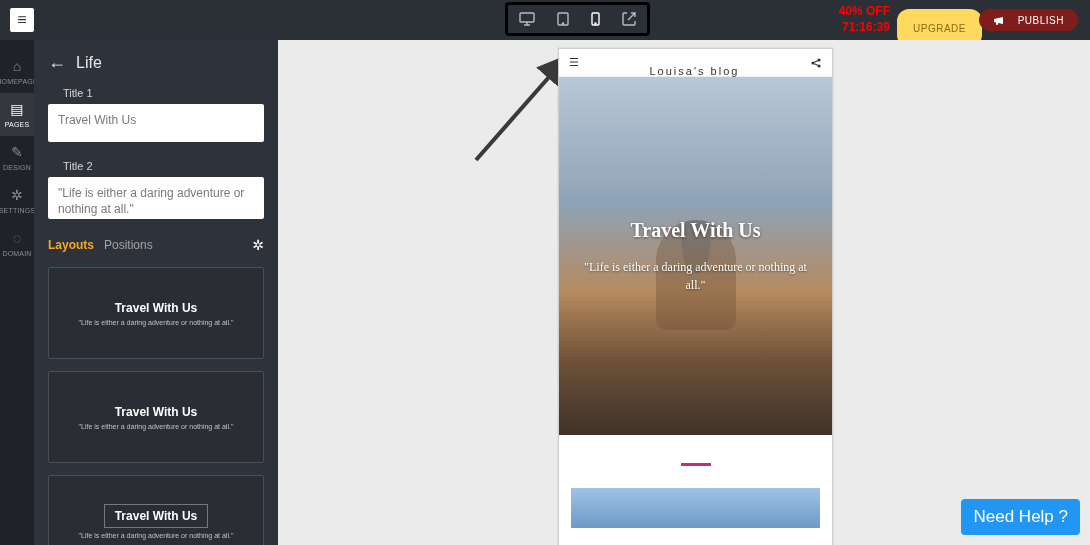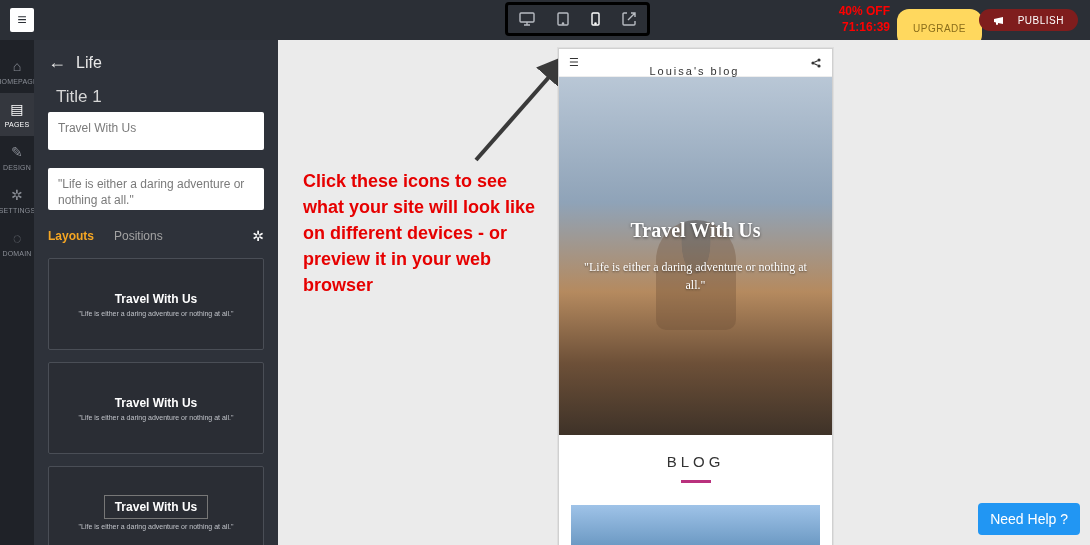--- a/index.html
+++ b/index.html
@@ -17,26 +17,26 @@
 
 .rail { position: absolute; top: 40px; left: 0; bottom: 0; width: 34px; background: #1f2228; display: flex; flex-direction: column; align-items: center; padding-top: 10px; }
 .rail-item { width: 34px; display: flex; flex-direction: column; align-items: center; padding: 8px 0; color: #8a8e96; font-size: 7px; letter-spacing:.2px; cursor: pointer; }
 .rail-item .ic { font-size: 14px; margin-bottom: 4px; }
 .rail-item.active { background: #34373e; color: #fff; }
 
 
 .sidebar { position: absolute; top: 40px; left: 34px; bottom: 0; width: 244px; background: #2e323a; color: #e8e8e8; padding: 12px 14px 0 14px; overflow: hidden; }
 .sb-header { display: flex; align-items: center; gap: 10px; font-size: 16px; margin-bottom: 14px; }
 .sb-header .back { font-size: 18px; cursor: pointer; }
-.sb-label { font-size: 17px; color: #d6d6d6; margin: 0 8px 5px; }
+.sb-label { font-size: 11px; color: #d6d6d6; margin: 0 15px 5px; }
 .sb-input { width: 100%; background: #fff; border: none; font-size: 12px; color: #7a7a7a; padding: 9px 10px; border-radius: 2px; resize: none; font-family: inherit;}
 .sb-input.t1 { height: 38px; }
 .sb-input.t2 { height: 42px; line-height:1.3;}
 .sb-block { margin-bottom: 14px; }
-.sb-tabs { display: flex; align-items: center; font-size: 12px; gap: 20px; margin-top: 4px; }
+.sb-tabs { display: flex; align-items: center; font-size: 12px; gap: 10px; margin-top: 4px; }
 .sb-tabs .tab { color: #a3a3a3; cursor: pointer; }
 .sb-tabs .tab.active { color: #f5a623; font-weight: bold; }
 .sb-tabs .gear { margin-left: auto; color: #fff; font-size: 14px; cursor: pointer; }
 .layout-list { margin-top: 14px; display: flex; flex-direction: column; gap: 12px; overflow-y: auto; max-height: 300px;}
 .layout-card { border: 1px solid #4a4e56; background: #2a2d34; border-radius: 2px; height: 94px; display: flex; flex-direction: column; align-items: center; justify-content: center; color: #fff; cursor: pointer; text-align:center; padding:4px;}
 .layout-card .lt { font-size: 12px; font-weight: bold; }
 .layout-card .ls { font-size: 7px; color: #c0c3c9; margin-top: 4px; }
 .layout-card.boxed .lt { border: 1px solid #777; padding: 4px 10px; }
 
 
@@ -52,21 +52,21 @@
 .hero::after{content:"";position:absolute;left:50%;top:40%;width:80px;height:110px;transform:translateX(-50%);background:radial-gradient(ellipse at 50% 20%,#3a2f27 0%,#3a2f27 25%,transparent 26%),linear-gradient(#6b4d35,#6b4d35);border-radius:40px 40px 10px 10px;opacity:.35;z-index:0;}
 .hero > *{position:relative;z-index:1;}
 .hero h1 { font-size: 20px; font-weight: bold; text-shadow: 0 1px 3px rgba(0,0,0,.5); }
 .hero p { font-size: 12px; margin-top: 16px; line-height: 1.5; text-shadow: 0 1px 2px rgba(0,0,0,.5); }
 .blog-section { text-align: center; padding: 18px 0 10px; }
 .blog-section h2 { font-size: 15px; letter-spacing: 4px; color: #333; font-weight: 400; }
 .blog-section .ul { width: 30px; height: 3px; background: #b9317d; margin: 10px auto 0; }
 .blog-thumb { margin: 12px 12px 0; height: 40px; background: linear-gradient(#9fc3e8,#6d9ac4); }
 
 
-.help { position: absolute; right: 10px; bottom: 10px; background: #2196f3; color: #fff; font-size: 14px; padding: 8px 12px; border-radius: 4px; cursor: pointer; }
+.help { position: absolute; right: 10px; bottom: 10px; background: #2196f3; color: #fff; font-size: 17px; padding: 8px 12px; border-radius: 4px; cursor: pointer; }
 
 
 svg { display: block; }
 </style>
 </head>
 <body>
 
 <div class="topbar">
   <div class="logo">≡</div>
   <div class="device-box">
@@ -137,20 +137,21 @@
     <span class="back">←</span>
     <span>Life</span>
   </div>
 
   <div class="sb-block">
     <div class="sb-label">Title 1</div>
     <textarea class="sb-input t1" style="">Travel With Us</textarea>
   </div>
 
   <div class="sb-block">
+    <div class="sb-label">Title 2</div>
     <textarea class="sb-input t2" style="">"Life is either a daring adventure or nothing at all."</textarea>
   </div>
 
   <div class="sb-tabs">
     <span class="tab active">Layouts</span>
     <span class="tab">Positions</span>
     <span class="gear">✲</span>
   </div>
 
   <div class="layout-list">
@@ -173,40 +174,38 @@
 
   <svg class="arrow" width="120" height="120" viewBox="0 0 120 120">
     <defs>
         <marker id="ah" markerWidth="8" markerHeight="8" refX="6" refY="4" orient="auto">
           <path d="M0 0 L8 4 L0 8 z" fill="#3a3a3a"></path>
         </marker>
       </defs>
     <line x1="20" y1="110" x2="108" y2="10" stroke="#3a3a3a" stroke-width="4" marker-end="url(#ah)"></line>
   </svg>
 
-  <div class="annotation">Click these icons to see what your site will look like on different devices - or preview it in your web browser</div>
 
   <div class="phone">
     <div class="phone-hdr">
       <span>☰</span>
       <span class="site-title">Louisa's blog</span>
       <span>
         <svg width="12" height="12" viewBox="0 0 12 12" fill="#333">
             <circle cx="3" cy="6" r="1.6"></circle>
             <circle cx="9" cy="3" r="1.6"></circle>
             <circle cx="9" cy="9" r="1.6"></circle>
             <path d="M4.3 5.3 7.7 3.7M4.3 6.7 7.7 8.3" stroke="#333" stroke-width="1.2"></path>
           </svg>
       </span>
     </div>
     <div class="hero">
       <h1>Travel With Us</h1>
       <p>"Life is either a daring adventure or nothing at all."</p>
     </div>
     <div class="blog-section">
-      <h2>BLOG</h2>
       <div class="ul"></div>
     </div>
     <div class="blog-thumb"></div>
   </div>
 
   <div class="help">Need Help ?</div>
 </div>
 
 </body></html>

